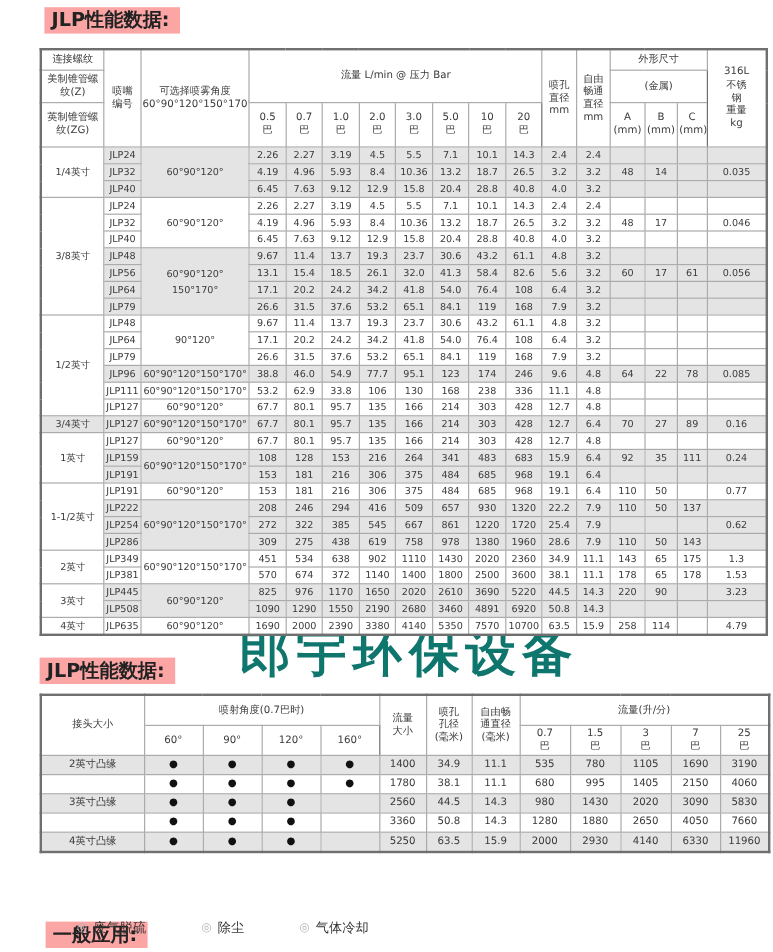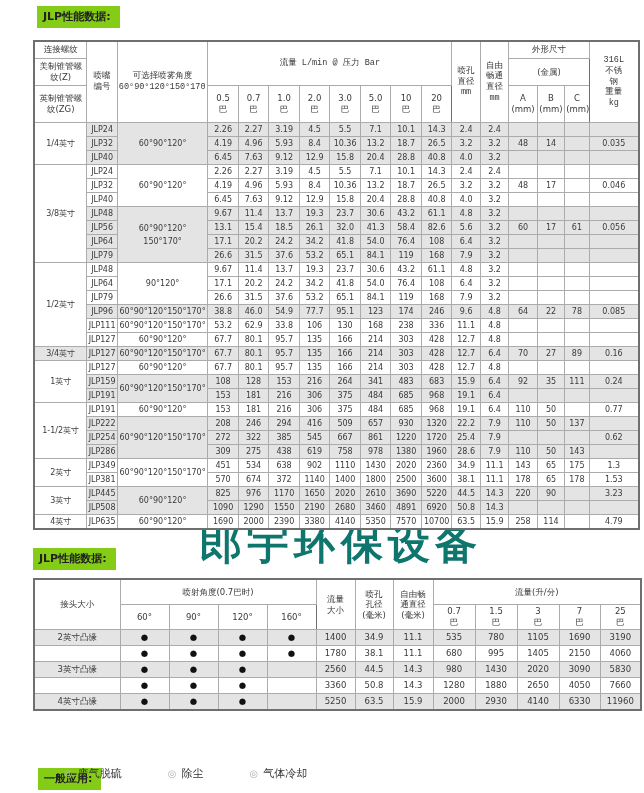--- a/index.html
+++ b/index.html
@@ -2,40 +2,40 @@
 <html><head>
 <meta charset="utf-8">
 <style>
   html,body{margin:0;padding:0;}
   body{
     width:644px;height:793px;overflow:hidden;background:#ffffff;
     font-family:"DejaVu Sans","Liberation Sans",sans-serif;
     color:#3a3a3a;position:relative;
   }
   .sec-title{
-    position:absolute;background:#84cc16;color:#222;
-    font-weight:bold;font-size:11px;line-height:15px;
+    position:absolute;background:#fca5a5;color:#222;
+    font-weight:bold;font-size:16px;line-height:15px;
     padding:3px 9px 4px 6px;white-space:nowrap;
   }
   #title1{top:6px;left:37px;}
   #title2{top:548px;left:33px;}
   #title3{top:733px;left:38px;margin-top:35px;}
   table{border-collapse:collapse;table-layout:fixed;background:#fff;position:absolute;z-index:2;}
   #tbl1{top:40px;left:33px;width:607px;border:2px solid #6f6f6f;}
   #tbl2{top:578px;left:33px;width:607px;border:2px solid #6f6f6f;}
   td{
     border:1px solid #ababab;text-align:center;vertical-align:middle;
     padding:0 1px;font-size:8px;line-height:1.25;color:#3a3a3a;
     overflow:hidden;
   }
   thead td{font-size:8.5px;}
   .pre{white-space:pre-line;}
   .sh{background:#e4e4e4;}
   .bl{border-left:1.5px solid #6f6f6f;}
-  #tbl1 tr.h1 td{height:16px;font-family:Liberation Mono, monospace;}
+  #tbl1 tr.h1 td{height:16px;}
   #tbl1 tr.h2 td{height:26px;}
   #tbl1 tr.h3 td{height:36px;}
   #tbl1 tbody td{height:13px;line-height:12px;}
   #tbl1 tbody td.ang{line-height:13px;margin-top:40px;}
   #tbl2 thead td{height:24px;}
   #tbl2 tbody td{height:15px;font-size:8.5px;}
   .dot{font-size:8px;color:#111;}
   .watermark{
     position:absolute;top:516px;left:200px;z-index:1;
     font-size:42px;font-weight:bold;letter-spacing:5px;

